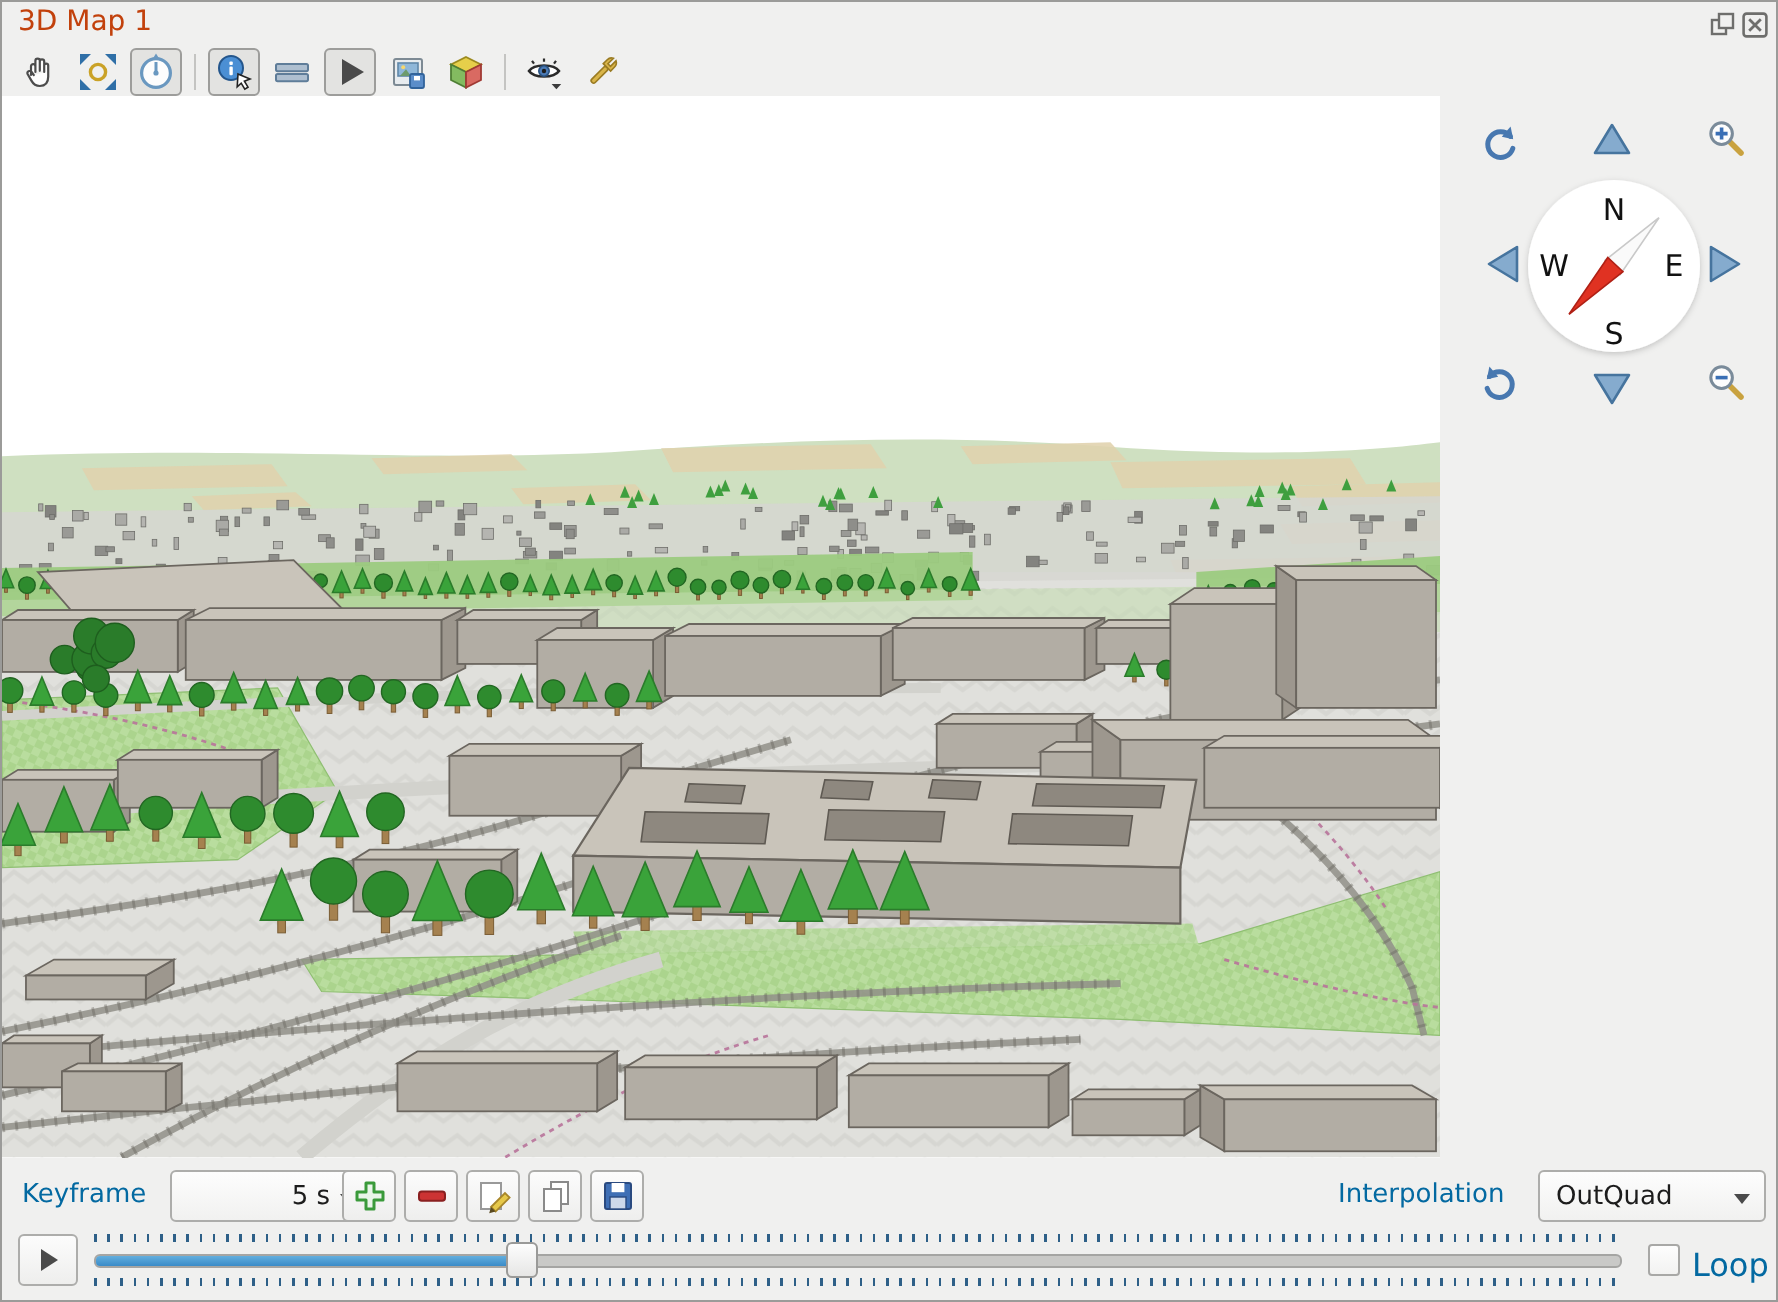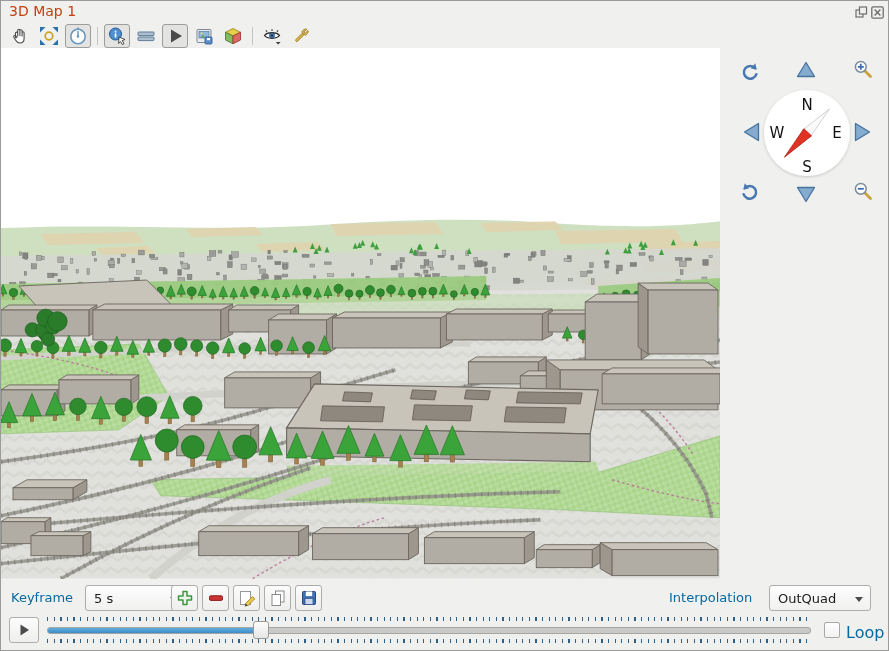--- a/index.html
+++ b/index.html
@@ -756,21 +756,21 @@
       <svg width="24" height="24" viewBox="0 0 24 24">
         <line x1="14" y1="14" x2="19.5" y2="19.5" stroke="#c9a23f" stroke-width="2.8" stroke-linecap="round"></line>
         <circle cx="9.8" cy="9.8" r="5.4" fill="#fdfdfd" stroke="#7a8b9a" stroke-width="1.5"></circle>
         <path d="M6.8 9.8 H12.8" stroke="#3a6fb5" stroke-width="1.8"></path>
       </svg>
     </span>
   </div>
 
   <div class="bottombar">
     <span class="label" style="left:10px;top:11px;">Keyframe</span>
-    <div class="combo" style="left:84px;top:6px;width:101px;">
+    <div class="combo" style="left:84px;top:6px;width:101px;justify-content:flex-end;">
       <span>5 s</span>
       <span class="arrow"></span>
     </div>
     <button class="icon-btn" style="left:170px;top:6px;">
       <svg width="18" height="18" viewBox="0 0 18 18">
         <path d="M7 2.5 h4 v4.5 h4.5 v4 h-4.5 v4.5 h-4 v-4.5 h-4.5 v-4 h4.5 z" fill="#e9f5e9" stroke="#3a9a3a" stroke-width="1.5" stroke-linejoin="round"></path>
       </svg>
     </button>
     <button class="icon-btn" style="left:201px;top:6px;">
       <svg width="18" height="18" viewBox="0 0 18 18">
@@ -791,21 +791,21 @@
       </svg>
     </button>
     <button class="icon-btn" style="left:294px;top:6px;">
       <svg width="18" height="18" viewBox="0 0 18 18">
         <rect x="2.5" y="2.5" width="13" height="13" rx="1" fill="#3f6fb5" stroke="#2a4a80" stroke-width="1"></rect>
         <rect x="5.8" y="2.5" width="6.4" height="4.6" fill="#fff"></rect>
         <rect x="5" y="9.5" width="8" height="6" fill="#cdd8ea" stroke="#2a4a80" stroke-width="0.7"></rect>
       </svg>
     </button>
     <span class="label" style="left:668px;top:11px;width:94px;">Interpolation</span>
-    <div class="combo" style="left:768px;top:6px;width:102px;">
+    <div class="combo" style="left:768px;top:6px;width:114px;">
       <span>OutQuad</span>
       <span class="arrow"></span>
     </div>
 
     <button class="play-btn">
       <svg width="16" height="16" viewBox="0 0 16 16">
         <polygon points="4.5,2.5 13,8 4.5,13.5" fill="#4a4a4a"></polygon>
       </svg>
     </button>
     <div class="slider-zone">

